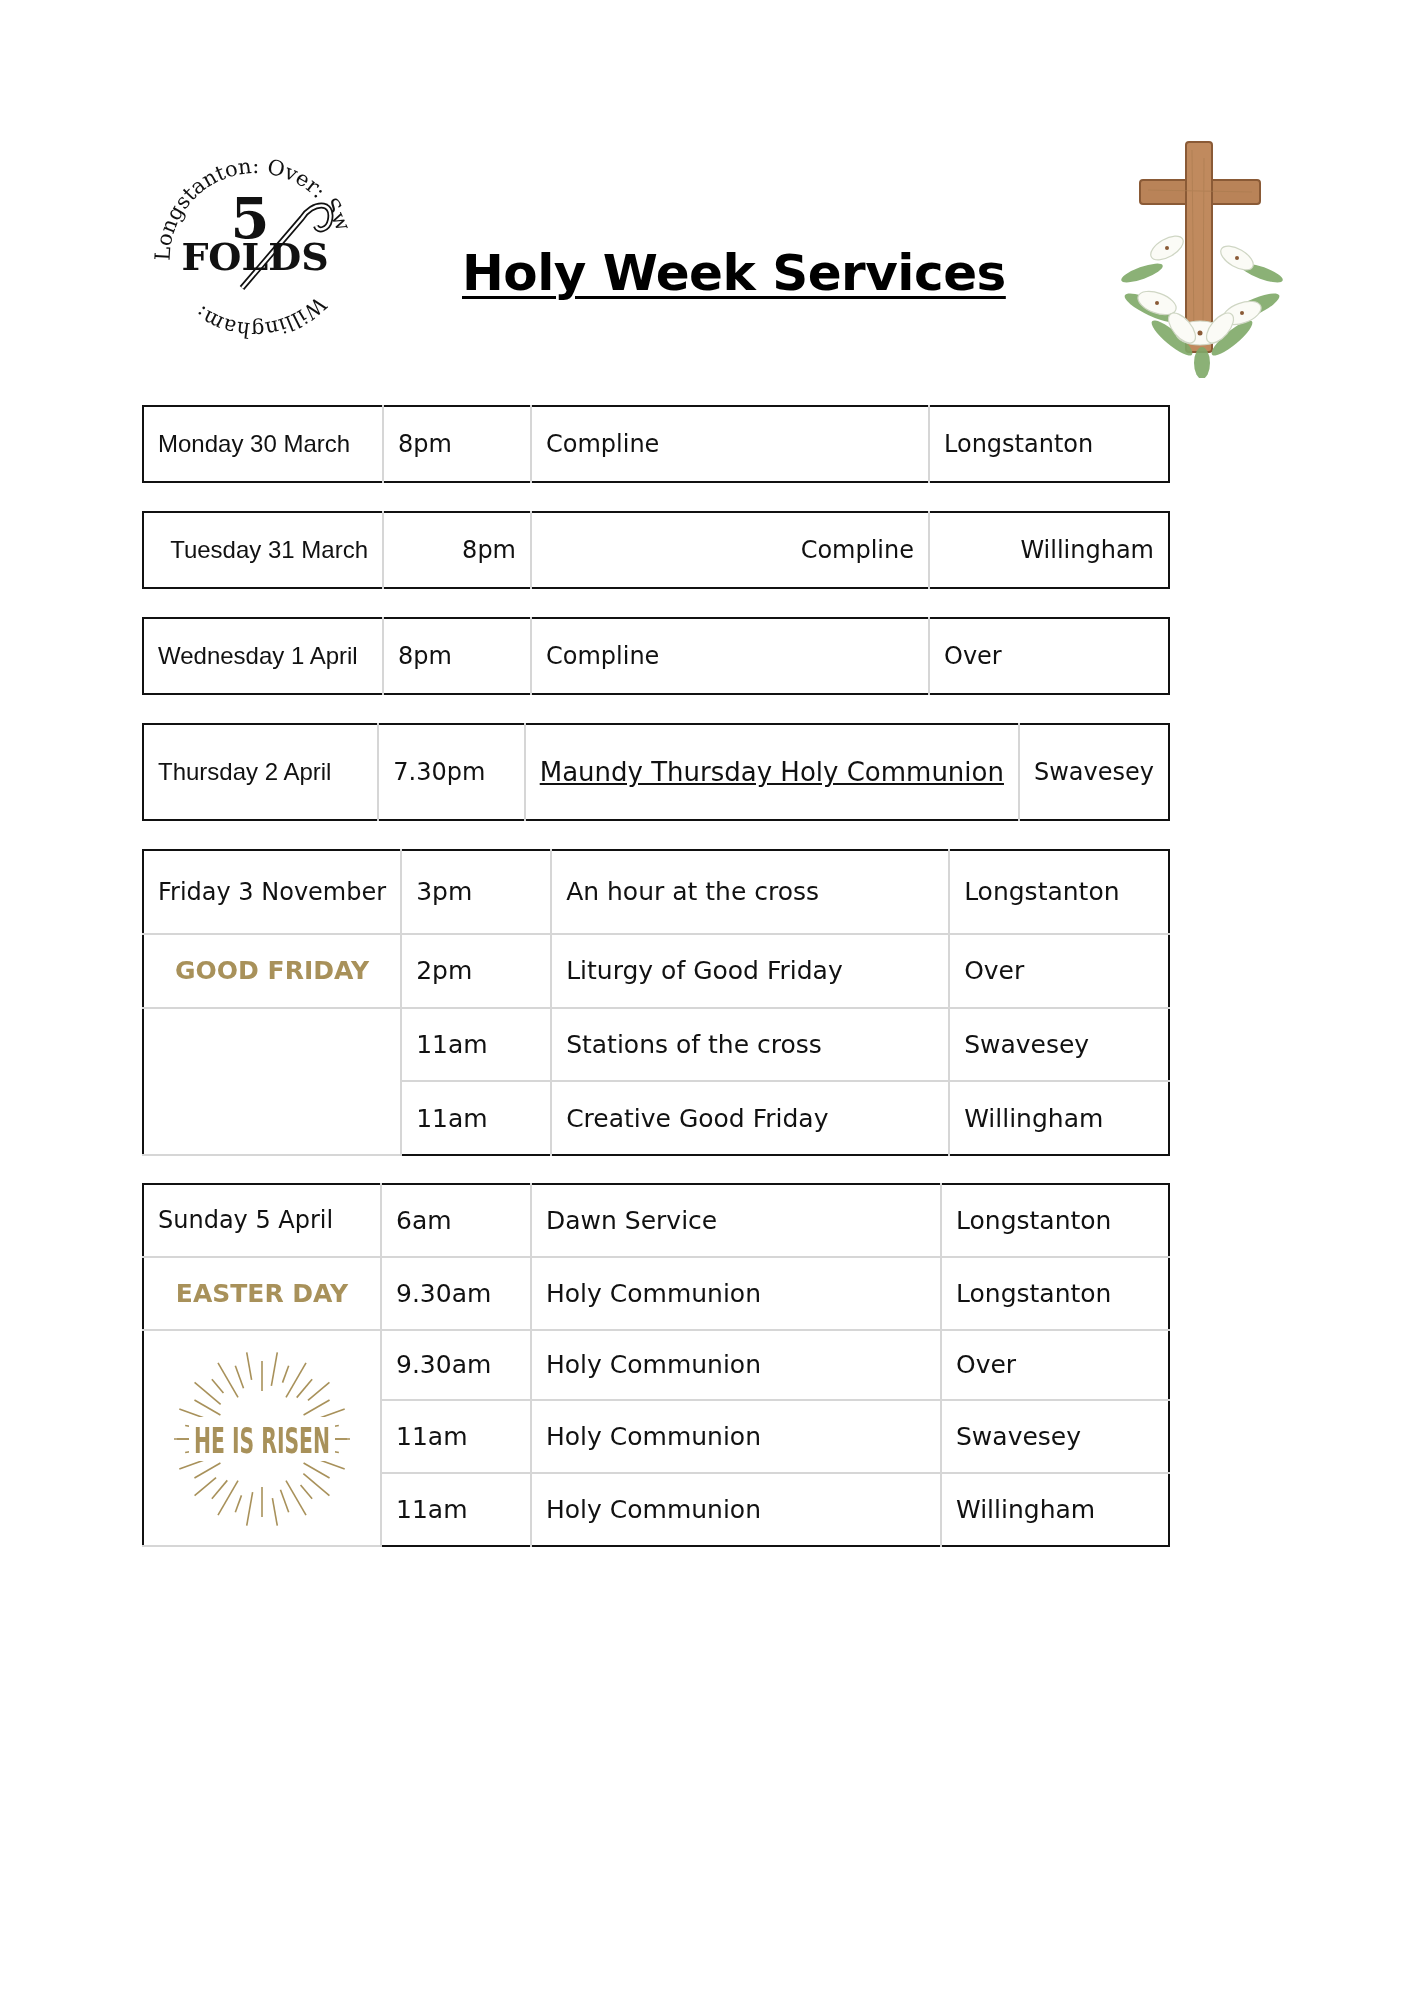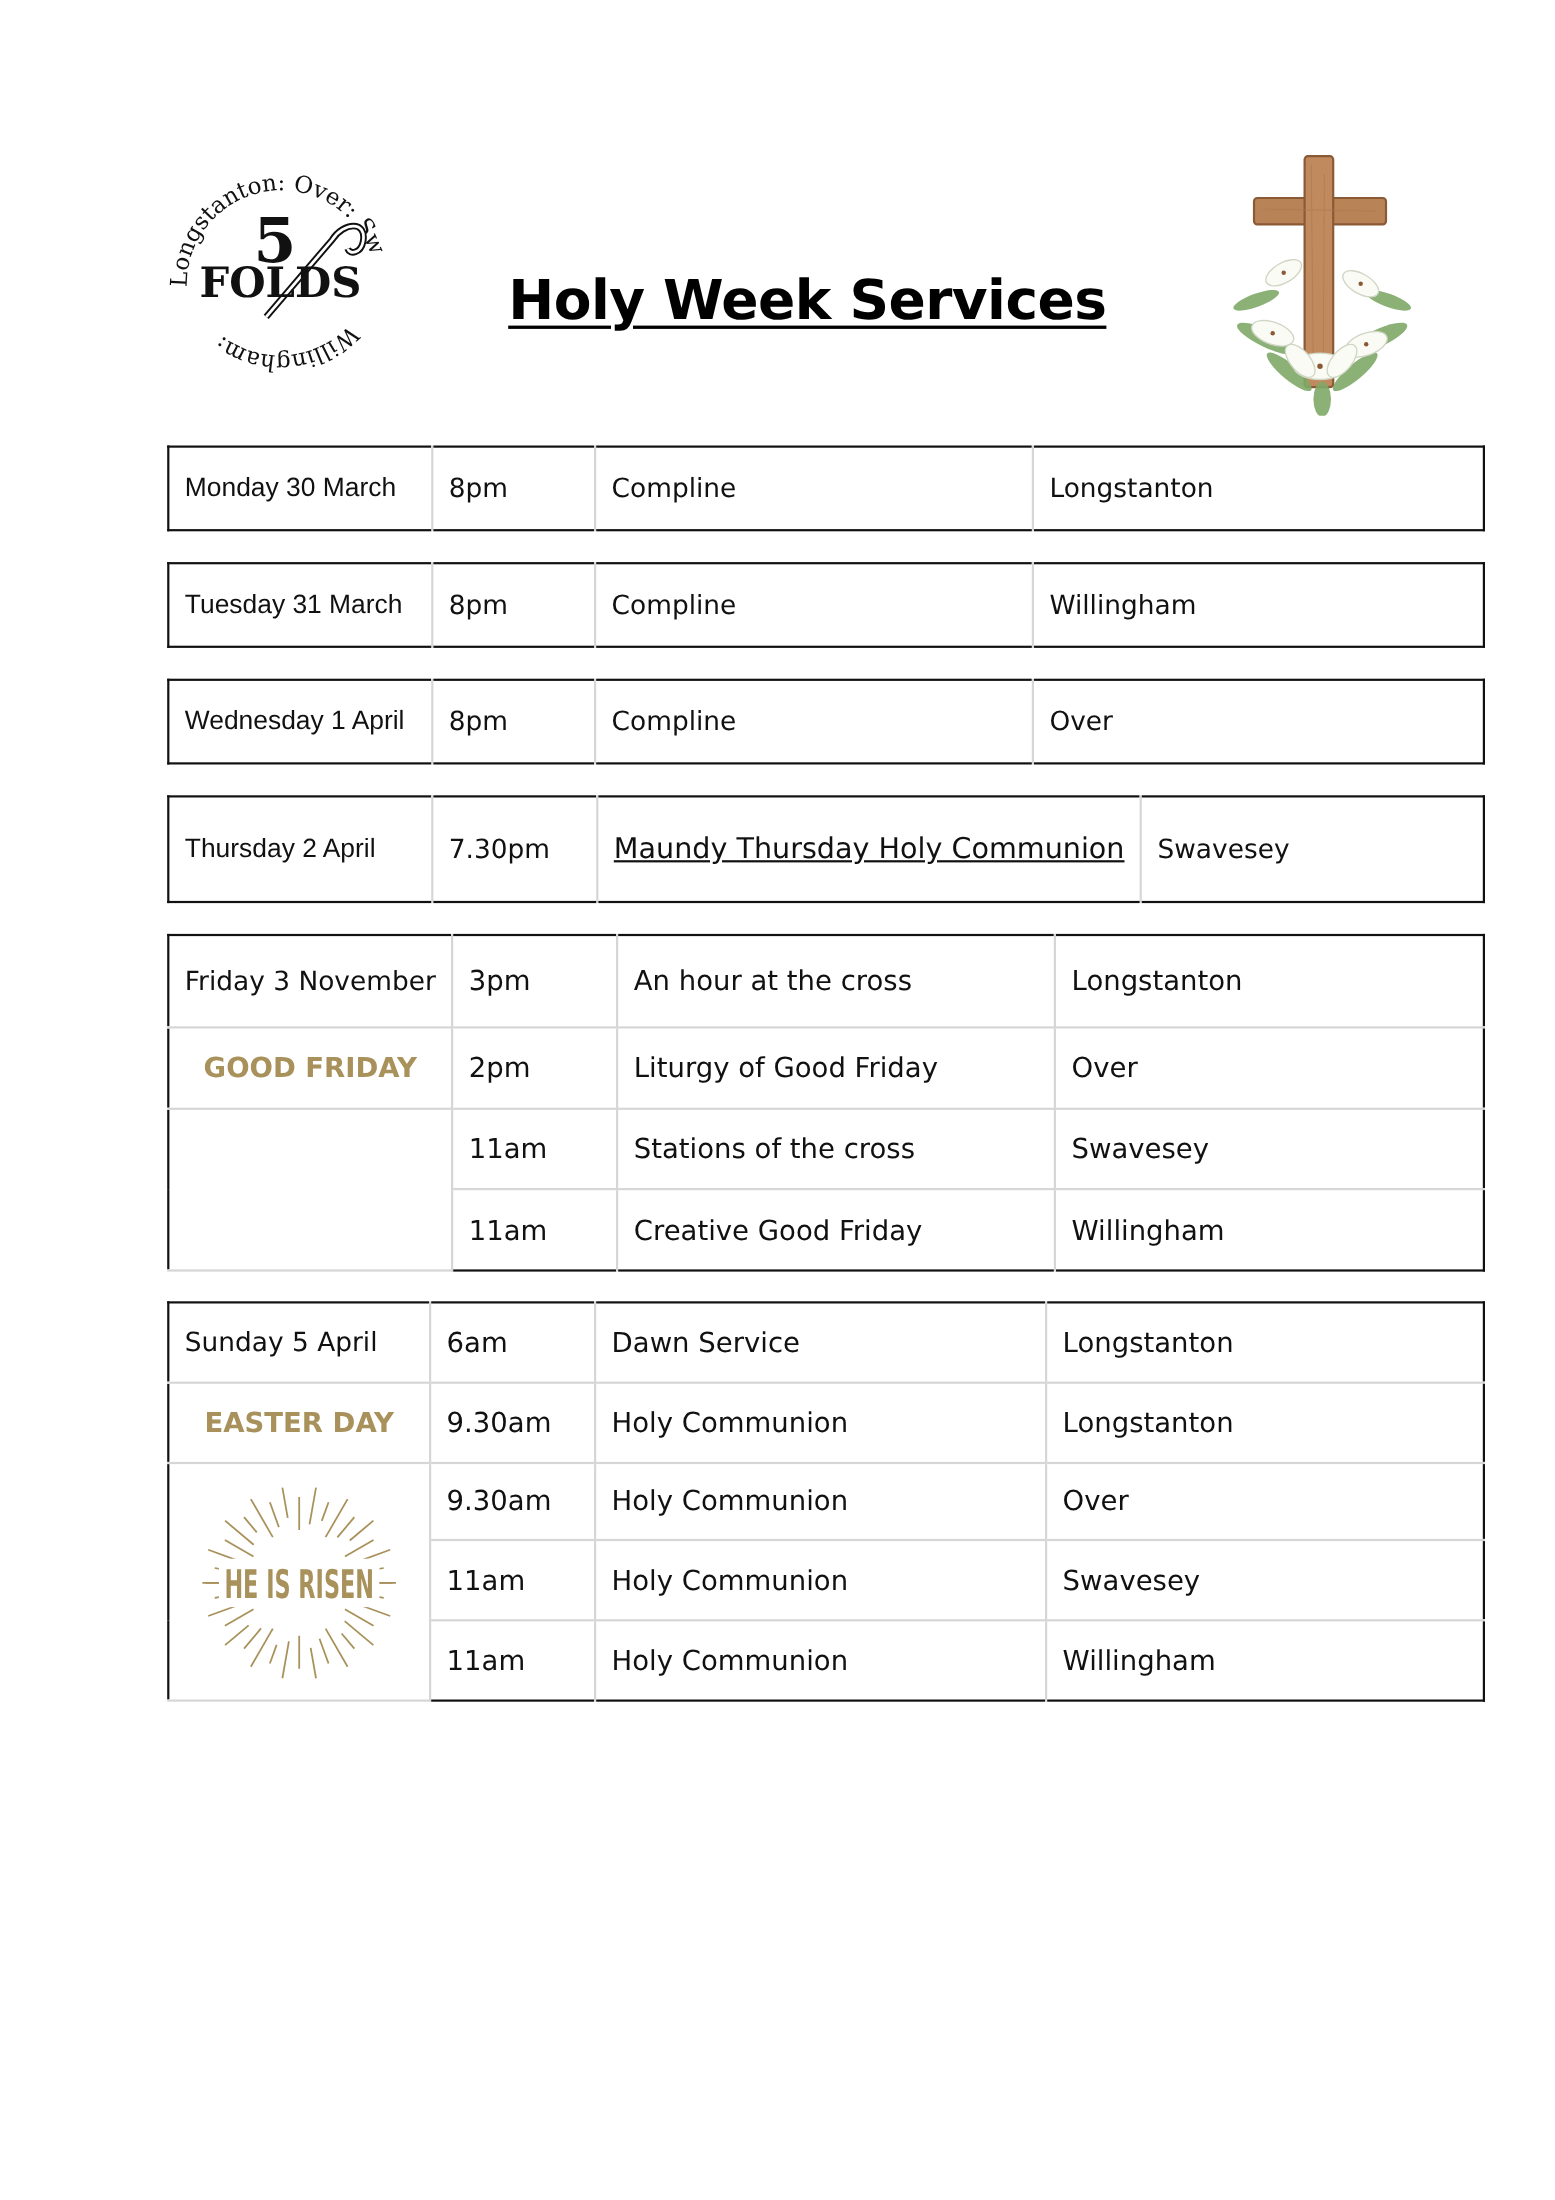--- a/index.html
+++ b/index.html
@@ -10,30 +10,30 @@
   .logo svg { width: 100%; height: 100%; }
 
   
   .title { position: absolute; left: 462px; top: 244px; font-family: "DejaVu Sans", sans-serif; font-weight: bold; font-size: 50px; letter-spacing: -0.5px; text-decoration: underline; text-decoration-thickness: 3px; text-underline-offset: 6px; color: #000; }
 
   
   .cross { position: absolute; left: 1112px; top: 138px; width: 180px; height: 240px; }
   .cross svg { width: 100%; height: 100%; }
 
   
-  .tbl { position: absolute; left: 152px; width: 1198px; border: 2.5px solid #111; box-sizing: border-box; border-collapse: collapse; }
+  .tbl { position: absolute; left: 142px; width: 1028px; border: 2.5px solid #111; box-sizing: border-box; border-collapse: collapse; }
   .tbl td { border: 2px solid #d6d6d6; padding: 0 14px; font-size: 24px; vertical-align: middle; white-space: nowrap; }
   .tbl tr:first-child td { border-top: none; }
   .tbl tr:last-child td { border-bottom: none; }
   .tbl td:first-child { border-left: none; }
   .tbl td:last-child { border-right: none; margin-left: 40px; }
   .narrow td.day { font-family: "Liberation Sans", sans-serif; font-size: 24px; }
   .sans td { font-family: "DejaVu Sans", sans-serif; font-size: 25px; }
   .t1 { top: 405px; height: 78px; }
-  .t2 { top: 511px; height: 78px; }
+  .t2 { top: 511px; height: 78px; text-align: right; }
   .t3 { top: 617px; height: 78px; }
   .t4 { top: 723px; height: 98px; }
   .t5 { top: 849px; height: 307px; }
   .t6 { top: 1183px; height: 364px; }
   .gold { color: #a8915a; font-family: "Liberation Sans", sans-serif; font-weight: bold; font-size: 27px; text-align: center; }
   .t4 td.svc { font-size: 26px; text-decoration: underline; }
   .t5 td.day, .t6 td.day { font-family: "DejaVu Sans", sans-serif; font-size: 24px; }
   .risen-cell { padding: 0 !important; text-align: right; }
   .risen-cell svg { display: block; margin: 0 auto; }
 </style>

